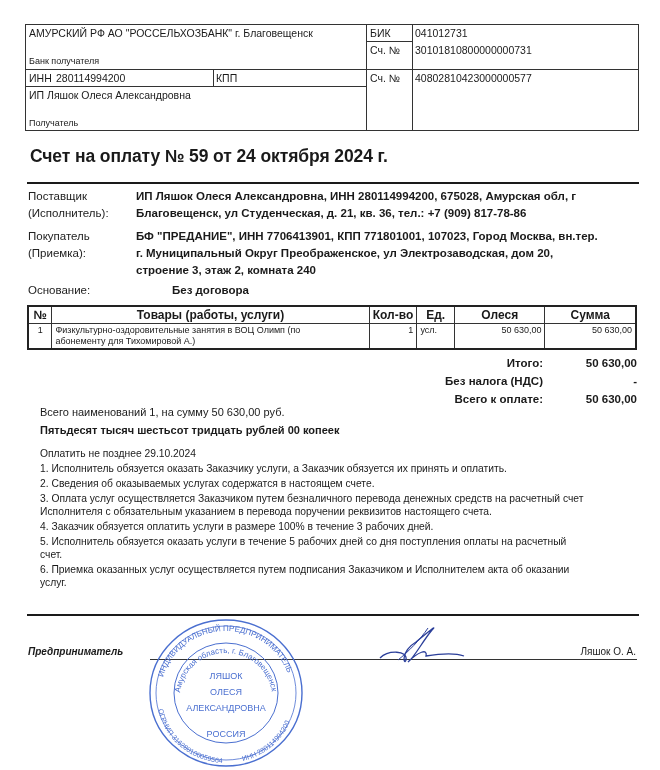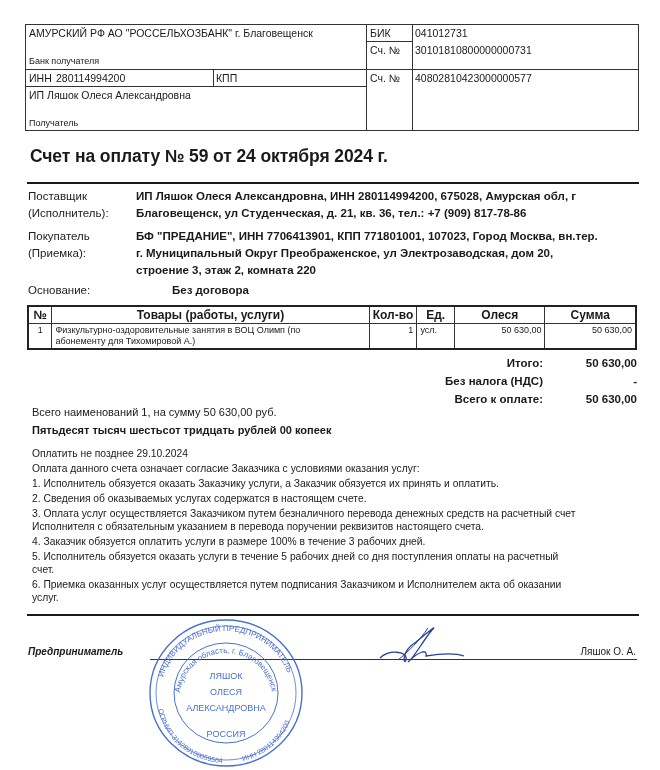--- a/index.html
+++ b/index.html
@@ -33,21 +33,21 @@
   table.items th { font-size: 12px; font-weight: bold; border: 1px solid #333; padding: 1px 3px; height: 13px; }
   table.items td { border-left: 1px solid #333; border-right: 1px solid #333; vertical-align: top; padding: 1px 3px; line-height: 11px; }
   .r { text-align: right; }
   .c { text-align: center; }
 
   .totals { position: absolute; left: 400px; width: 237px; font-size: 11.5px; font-weight: bold; }
   .totals .row { position: relative; height: 18px; }
   .totals .k { position: absolute; right: 94px; }
   .totals .v { position: absolute; right: 0; }
 
-  .text { position: absolute; left: 32px; font-size: 10.3px; line-height: 15px; width: 610px; }
+  .text { position: absolute; left: 40px; font-size: 10.3px; line-height: 15px; width: 610px; }
   .bold { font-weight: bold; }
 
   .sign-label { left: 28px; top: 646px; font-size: 10px; font-weight: bold; font-style: italic; }
   .sign-line { position: absolute; left: 150px; top: 659px; width: 487px; height: 1px; background: #333; }
   .sign-name { right: 24px; top: 646px; font-size: 10px; }
 
   .stamp { position: absolute; left: 147px; top: 617px; width: 158px; height: 152px; }
 </style>
 </head>
 <body>
@@ -88,21 +88,21 @@
   <div class="lbl" style="top:17px;">(Исполнитель):</div>
   <div class="val" style="top:0;">ИП Ляшок Олеся Александровна, ИНН 280114994200, 675028, Амурская обл, г</div>
   <div class="val" style="top:17px;">Благовещенск, ул Студенческая, д. 21, кв. 36, тел.: +7 (909) 817-78-86</div>
 </div>
 
 <div class="party" style="top:228px;">
   <div class="lbl" style="top:0;">Покупатель</div>
   <div class="lbl" style="top:17px;">(Приемка):</div>
   <div class="val" style="top:0;">БФ "ПРЕДАНИЕ", ИНН 7706413901, КПП 771801001, 107023, Город Москва, вн.тер.</div>
   <div class="val" style="top:17px;">г. Муниципальный Округ Преображенское, ул Электрозаводская, дом 20,</div>
-  <div class="val" style="top:34px;">строение 3, этаж 2, комната 220</div>
+  <div class="val" style="top:34px;">строение 3, этаж 2, комната 240</div>
 </div>
 
 <div class="party" style="top:282px;">
   <div class="lbl" style="top:0;">Основание:</div>
   <div class="val" style="top:0;margin-left:36px;">Без договора</div>
 </div>
 
 <table class="items">
   <thead>
     <tr>
@@ -142,21 +142,20 @@
     <span class="k">Всего к оплате:</span>
     <span class="v">50 630,00</span>
   </div>
 </div>
 
 <div class="text" style="top:405px; font-size:11px;">Всего наименований 1, на сумму 50 630,00 руб.</div>
 <div class="text bold" style="top:423px; font-size:11px;">Пятьдесят тысяч шестьсот тридцать рублей 00 копеек</div>
 
 <div class="text" style="top:446px;">
   <div>Оплатить не позднее 29.10.2024</div>
-  <div>Оплата данного счета означает согласие Заказчика с условиями оказания услуг:</div>
   <div>1. Исполнитель обязуется оказать Заказчику услуги, а Заказчик обязуется их принять и оплатить.</div>
   <div>2. Сведения об оказываемых услугах содержатся в настоящем счете.</div>
   <div>3. Оплата услуг осуществляется Заказчиком путем безналичного перевода денежных средств на расчетный счет</div>
   <div style="margin-top:-2px;">Исполнителя с обязательным указанием в перевода поручении реквизитов настоящего счета.</div>
   <div>4. Заказчик обязуется оплатить услуги в размере 100% в течение 3 рабочих дней.</div>
   <div>5. Исполнитель обязуется оказать услуги в течение 5 рабочих дней со дня поступления оплаты на расчетный</div>
   <div style="margin-top:-2px;">счет.</div>
   <div>6. Приемка оказанных услуг осуществляется путем подписания Заказчиком и Исполнителем акта об оказании</div>
   <div style="margin-top:-2px;">услуг.</div>
 </div>

